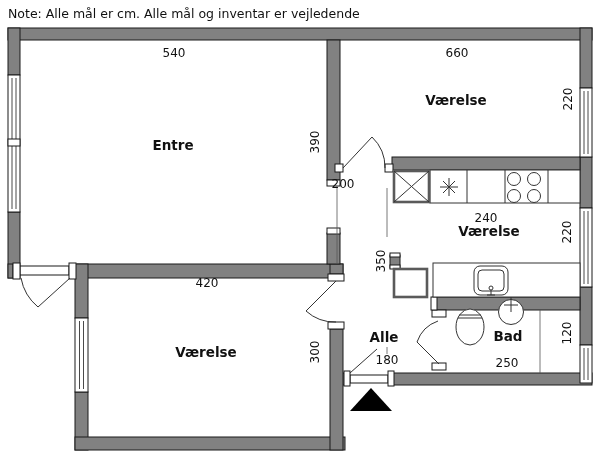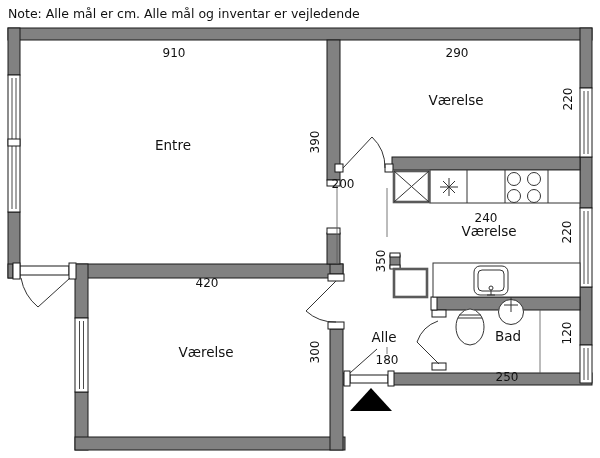--- a/index.html
+++ b/index.html
@@ -8,21 +8,21 @@
   #geo{position:absolute;left:0;top:0;}
   .wall{fill:#818181;stroke:#1a1a1a;stroke-width:1;}
   .cap{fill:#ffffff;stroke:#1a1a1a;stroke-width:1;}
   .win{fill:#ffffff;stroke:#1a1a1a;stroke-width:1;}
   .pane{stroke:#1a1a1a;stroke-width:0.8;}
   .fix{fill:#ffffff;stroke:#333;stroke-width:1;}
   .fix2{fill:#ffffff;stroke:#5a5a5a;stroke-width:2.6;}
   .ln{stroke:#333;stroke-width:1;fill:none;}
   .thin{stroke:#555;stroke-width:0.8;fill:none;}
   .lbl{position:absolute;transform:translate(-50%,-50%);font-size:12px;line-height:1;white-space:nowrap;}
-  .room{font-weight:normal;font-size:13.5px;}
+  .room{font-weight:bold;font-size:13.5px;}
   .vert{transform:translate(-50%,-50%) rotate(-90deg);}
   .note{position:absolute;left:8px;top:6px;font-size:12.5px;}
 </style>
 </head>
 <body>
 
 <div id="plan">
 
   <svg id="geo" width="600" height="458" viewBox="0 0 600 458">
 
@@ -171,39 +171,39 @@
         <line class="ln" x1="504" y1="305" x2="518" y2="305"></line>
       </g>
       <line class="thin" x1="540" y1="310" x2="540" y2="373"></line>
     </g>
 
     <path d="M371,388 L350,411 L392,411 Z" fill="#000000"></path>
   </svg>
 
   <div class="note">Note: Alle mål er cm. Alle mål og inventar er vejledende</div>
 
-  <div class="lbl" style="left:174px;top:53px">910</div>
+  <div class="lbl" style="left:174px;top:53px">540</div>
   <div class="lbl room" style="left:173px;top:146px">Entre</div>
   <div class="lbl vert" style="left:315px;top:142px">390</div>
 
-  <div class="lbl" style="left:457px;top:53px">290</div>
+  <div class="lbl" style="left:457px;top:53px">660</div>
   <div class="lbl room" style="left:456px;top:101px">Værelse</div>
   <div class="lbl vert" style="left:568px;top:99px">220</div>
 
   <div class="lbl" style="left:343px;top:184px">200</div>
 
   <div class="lbl" style="left:486px;top:218px">240</div>
   <div class="lbl room" style="left:489px;top:232px">Værelse</div>
   <div class="lbl vert" style="left:567px;top:232px">220</div>
 
   <div class="lbl vert" style="left:381px;top:261px">350</div>
 
   <div class="lbl" style="left:207px;top:283px">420</div>
   <div class="lbl room" style="left:206px;top:353px">Værelse</div>
   <div class="lbl vert" style="left:315px;top:352px">300</div>
 
   <div class="lbl room" style="left:384px;top:338px">Alle</div>
   <div class="lbl" style="left:387px;top:360px">180</div>
 
   <div class="lbl room" style="left:508px;top:337px">Bad</div>
-  <div class="lbl" style="left:507px;top:377px">250</div>
+  <div class="lbl" style="left:507px;top:363px">250</div>
   <div class="lbl vert" style="left:567px;top:333px">120</div>
 </div>
 
 </body></html>

